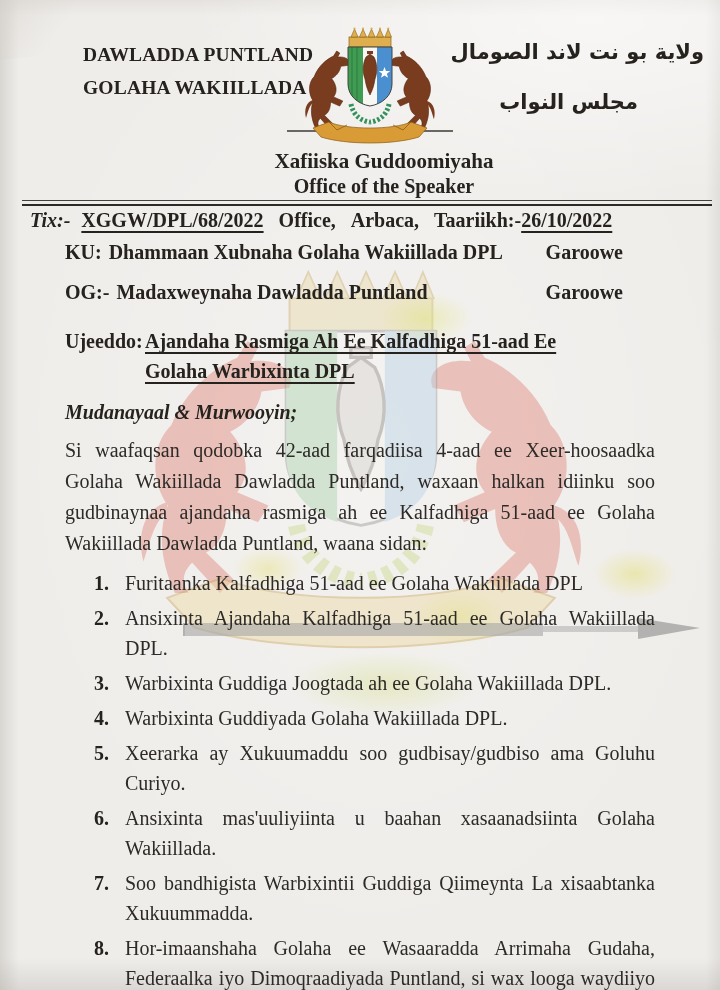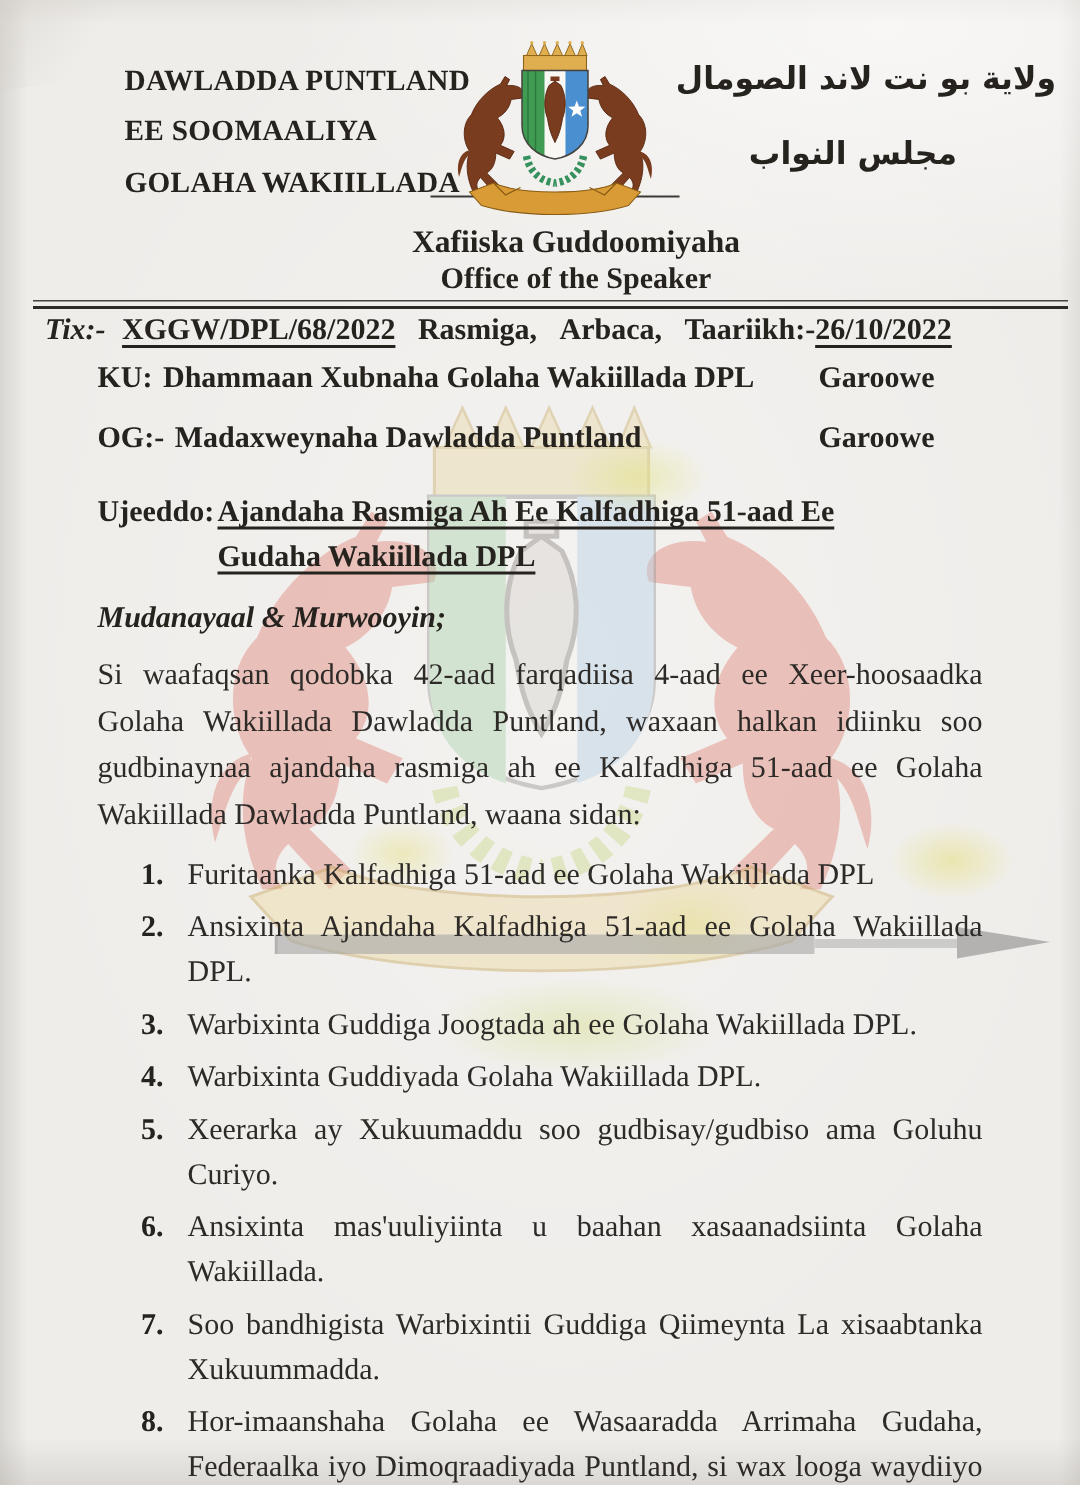--- a/index.html
+++ b/index.html
@@ -93,21 +93,20 @@
   <div class="blob b5"></div>
   <svg class="spear" viewBox="0 0 525 26">
     <rect x="0" y="8" width="14" height="13" fill="#8d8d8d"></rect>
     <rect x="2" y="8" width="358" height="13" fill="#a9a9a9"></rect>
     <rect x="360" y="11" width="96" height="6" fill="#b6b6b6"></rect>
     <polygon points="455,3 517,13 455,24" fill="#8f8f8f"></polygon>
   </svg>
 
   <div class="hdr-left">
     <div>DAWLADDA PUNTLAND</div>
-    <div>EE SOOMAALIYA</div>
     <div>GOLAHA WAKIILLADA</div>
   </div>
 
   <svg class="emblem" viewBox="0 0 170 130">
     <line x1="2" y1="105" x2="168" y2="105" stroke="#3c3a36" stroke-width="1.3"></line>
     <g>
       <path d="M16,75 L12,75 C8,66 7,57 10,49 C5,42 5,31 11,25 C15,15 23,8 30,5 L33,0 L36,2 L34,6 C42,5 47,9 45,14 L37,15 C36,21 32,25 28,27 C33,33 34,40 30,45 L39,49 L36,54 L27,50 C27,56 25,61 21,63 L29,71 L25,75 L17,66 C14,69 14,72 16,75 Z" transform="translate(18,25) scale(1.02)" fill="#7a3c1e" stroke="#57260f" stroke-width="0.6"></path>
       <path d="M10,49 C3,51 1,59 3,67 C5,61 6,55 10,52 Z" transform="translate(18,25)" fill="#7a3c1e"></path>
       <g transform="translate(152,25) scale(-1.02,1.02)">
         <path d="M16,75 L12,75 C8,66 7,57 10,49 C5,42 5,31 11,25 C15,15 23,8 30,5 L33,0 L36,2 L34,6 C42,5 47,9 45,14 L37,15 C36,21 32,25 28,27 C33,33 34,40 30,45 L39,49 L36,54 L27,50 C27,56 25,61 21,63 L29,71 L25,75 L17,66 C14,69 14,72 16,75 Z" fill="#7a3c1e" stroke="#57260f" stroke-width="0.6"></path>
@@ -148,21 +147,21 @@
   <div class="office">
     <div class="o1">Xafiiska Guddoomiyaha</div>
     <div class="o2">Office of the Speaker</div>
   </div>
 
   <div class="hrule"></div>
 
   <div class="refline">
     <span class="it">Tix:-</span>
     <span class="u2">XGGW/DPL/68/2022</span>
-    <span class="gap1">Rasmiga,</span>
+    <span class="gap1">Office,</span>
     <span class="gap2">Arbaca,</span>
     <span class="gap1">Taariikh:-</span><span class="u2">26/10/2022</span>
   </div>
 
   <div class="content">
 
     <div class="rcpt">
       <span class="lbl">KU:</span>
       <span>Dhammaan Xubnaha Golaha Wakiillada DPL</span>
       <span class="loc">Garoowe</span>
@@ -171,21 +170,21 @@
     <div class="rcpt">
       <span class="lbl">OG:-</span>
       <span>Madaxweynaha Dawladda Puntland</span>
       <span class="loc">Garoowe</span>
     </div>
 
     <div class="subject">
       <span class="lbl">Ujeeddo:</span>
       <span class="lines">
         <span class="u2">Ajandaha Rasmiga Ah Ee Kalfadhiga 51-aad Ee</span><br>
-        <span class="u2">Gudaha Wakiillada DPL</span>
+        <span class="u2">Golaha Warbixinta DPL</span>
       </span>
     </div>
 
     <div class="salutation">Mudanayaal &amp; Murwooyin;</div>
 
     <div class="para">Si waafaqsan qodobka 42-aad farqadiisa 4-aad ee Xeer-hoosaadka Golaha Wakiillada Dawladda Puntland, waxaan halkan idiinku soo gudbinaynaa ajandaha rasmiga ah ee Kalfadhiga 51-aad ee Golaha Wakiillada Dawladda Puntland, waana sidan:</div>
 
     <ol class="agenda">
       <li><span>Furitaanka Kalfadhiga 51-aad ee Golaha Wakiillada DPL</span></li>
       <li><span>Ansixinta Ajandaha Kalfadhiga 51-aad ee Golaha Wakiillada DPL.</span></li>

